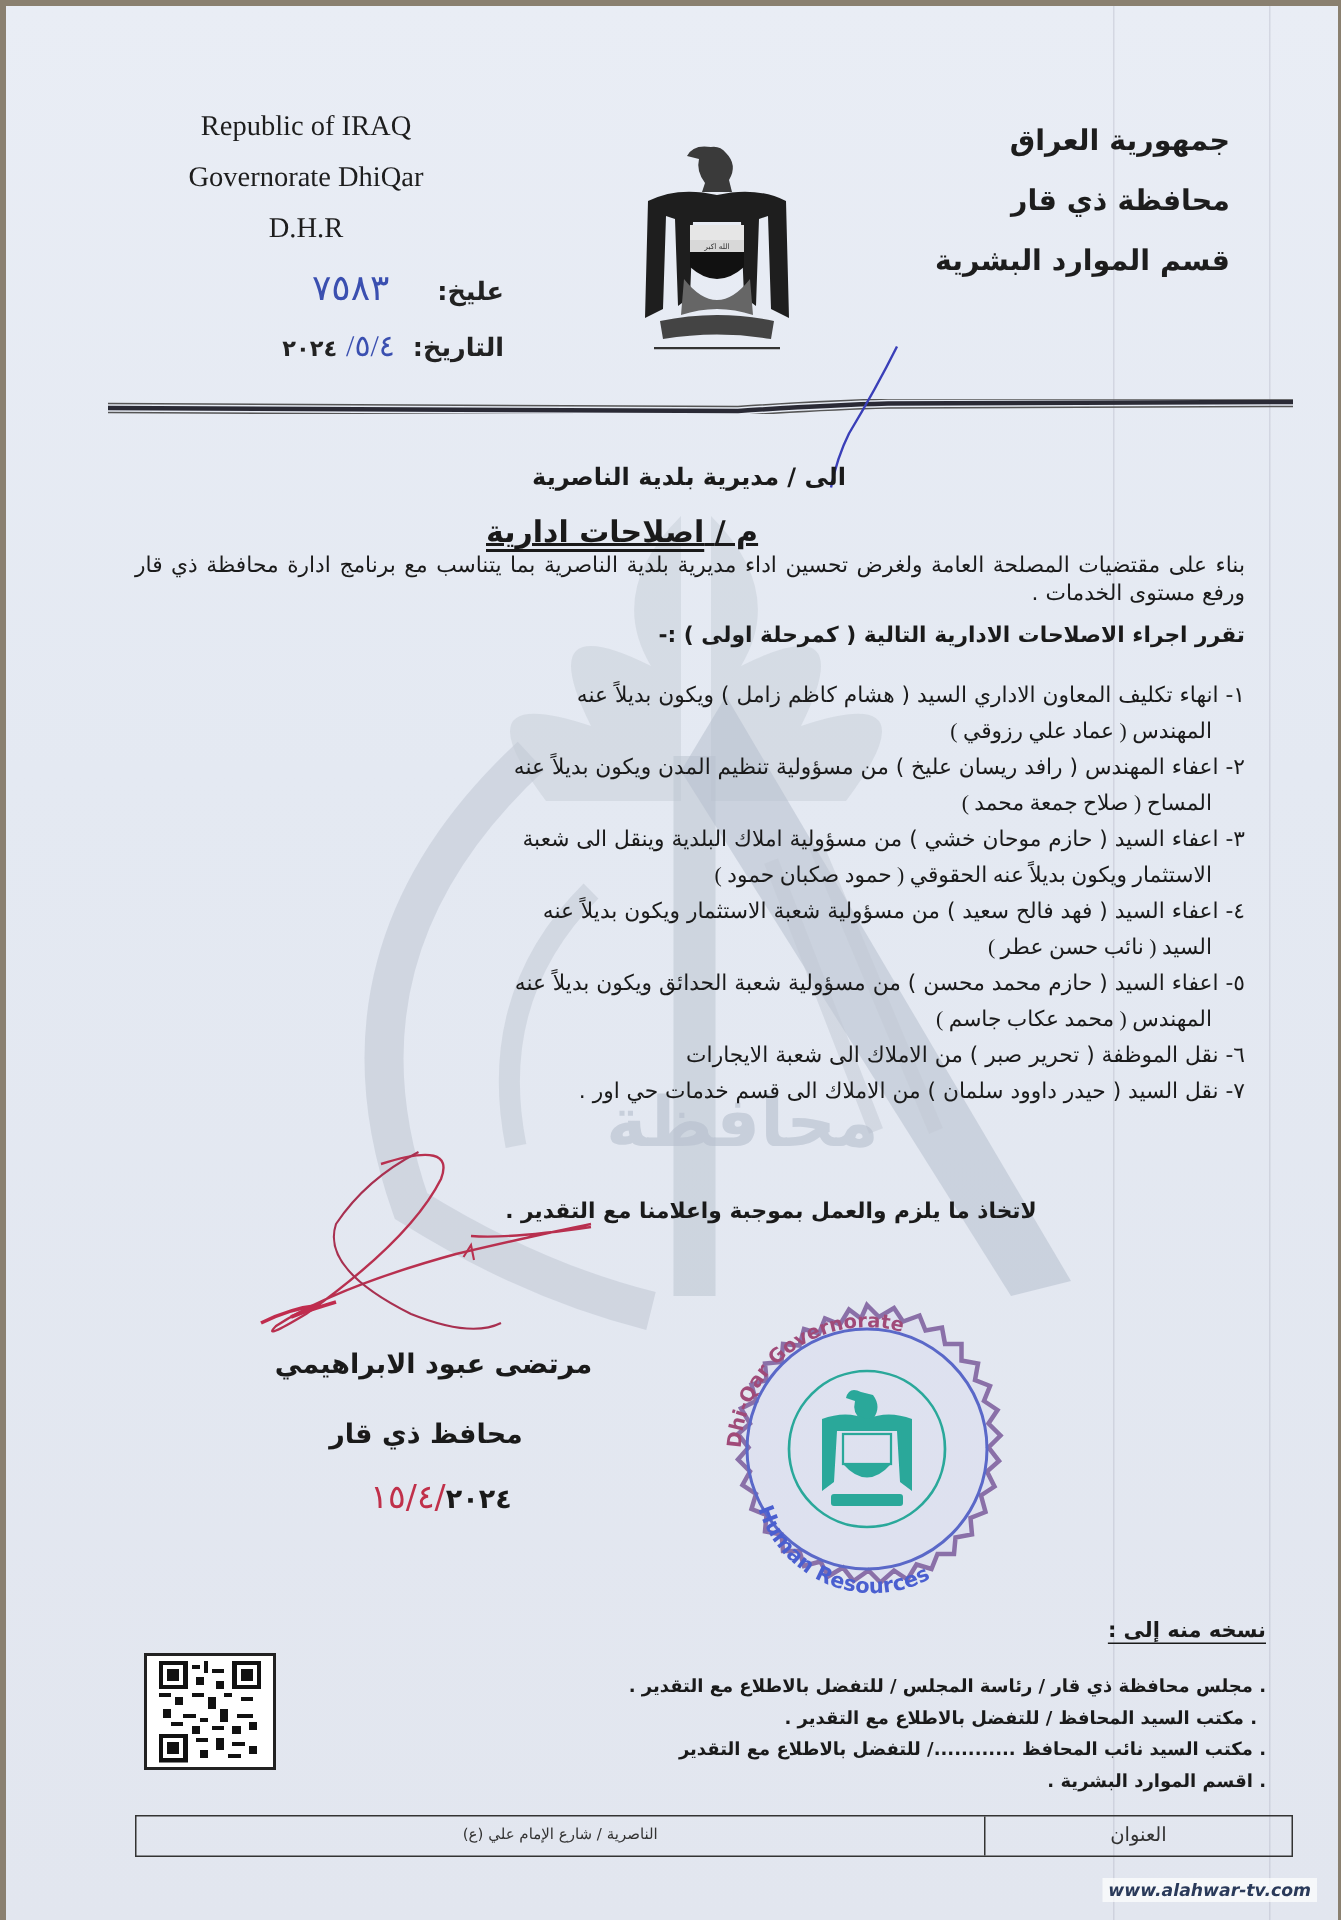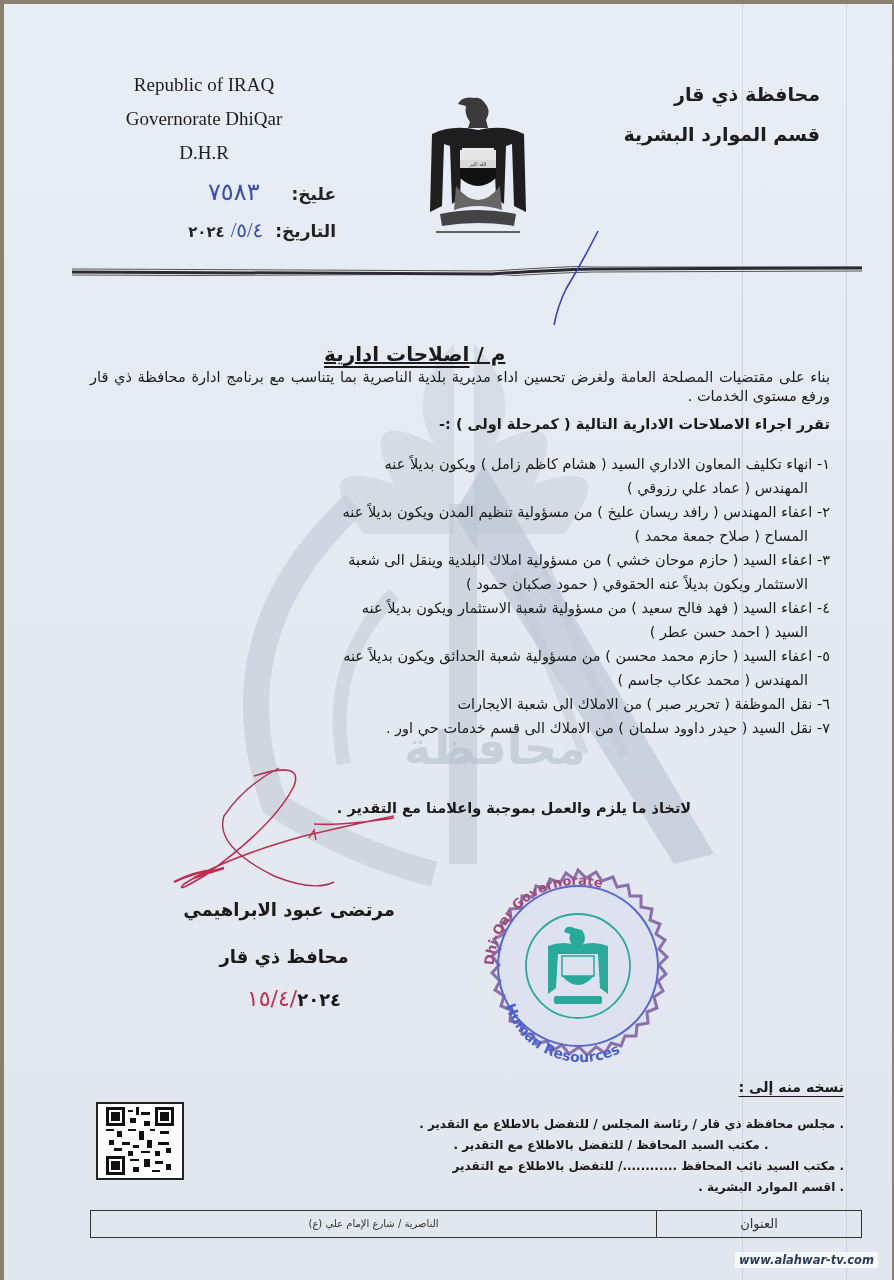--- a/index.html
+++ b/index.html
@@ -31,21 +31,21 @@
   .to-line { position: absolute; top: 304px; left: 300px; width: 260px; text-align: right; direction: rtl;
     font-weight: bold; font-size: 16px; color: #1a1a1a; }
   .subj-line { position: absolute; top: 338px; left: 320px; width: 230px; text-align: left; direction: rtl;
     font-weight: bold; font-size: 20px; color: #1a1a1a; text-decoration: underline; }
   .subj-line .u { text-decoration: underline; text-underline-offset: 5px; }
   .para { position: absolute; right: 62px; width: 740px; direction: rtl; text-align: justify; text-align-last: right;
     font-size: 14.5px; line-height: 19px; color: #1a1a1a; }
   .decision { position: absolute; right: 62px; top: 412px; direction: rtl; font-weight: bold; font-size: 14.5px; color: #1a1a1a; white-space: nowrap; }
   .items { position: absolute; right: 62px; top: 448px; width: 740px; direction: rtl; }
   .item { font-size: 14.5px; line-height: 24px; color: #1a1a1a; text-align: justify; text-align-last: right; }
-  .item .cont { display: block; padding-right: 22px; text-align: right; }
+  .item .cont { display: block; padding-right: 22px; text-align: right; font-family: Liberation Serif, serif; }
   .closing { position: absolute; top: 796px; left: 290px; width: 440px; text-align: center; direction: rtl;
     font-weight: bold; font-size: 14.5px; color: #1a1a1a; }
   .sig-name { position: absolute; top: 895px; left: 160px; width: 250px; text-align: center; direction: rtl;
     font-weight: bold; font-size: 18px; color: #1a1a1a; }
   .sig-title { position: absolute; top: 942px; left: 160px; width: 240px; text-align: center; direction: rtl;
     font-weight: bold; font-size: 18px; color: #1a1a1a; }
   .sig-date { position: absolute; top: 982px; left: 200px; width: 180px; direction: rtl; text-align: center; font-weight: bold; font-size: 18px; color: #1a1a1a; }
   .sig-date .red { color: #c0304a; font-weight: normal; font-size: 22px; letter-spacing: 3px; }
   .signature { position: absolute; left: 160px; top: 762px; width: 280px; height: 130px; }
   .stamp { position: absolute; left: 462px; top: 862px; width: 225px; height: 200px; }
@@ -104,34 +104,36 @@
     <path d="M38 56 L74 56 L74 66 L38 66 Z" fill="#e6e6e6"></path>
     <path d="M38 66 L74 66 L74 74 L38 74 Z" fill="#d8d8d8"></path>
     <text x="56" y="72" text-anchor="middle" font-size="5" fill="#333" font-family="DejaVu Sans, sans-serif">الله اكبر</text>
     <path d="M38 74 L74 74 L74 84 Q56 100 38 84 Z" fill="#111"></path>
     <path d="M34 92 Q56 120 78 92 L80 116 Q56 108 32 116 Z" fill="#666"></path>
     <path d="M18 120 Q56 112 94 120 L92 132 Q56 126 20 132 Z" fill="#444"></path>
     <line x1="14" y1="138" x2="98" y2="138" stroke="#333" stroke-width="1.5"></line>
   </svg>
 
   <div class="hdr-ar">
+    <div>جمهورية العراق</div>
     <div>محافظة ذي قار</div>
     <div>قسم الموارد البشرية</div>
   </div>
 
   <svg class="rule" viewBox="0 0 790 10" preserveAspectRatio="none">
     <path d="M0 6 Q250 7 420 8 Q480 4 520 3 L790 2" stroke="#2a2a35" stroke-width="3" fill="none"></path>
     <path d="M0 3 Q250 4 420 5 Q480 1 520 0 L790 0" stroke="#555" stroke-width="1" fill="none"></path>
     <path d="M0 9 Q250 10 420 11 Q480 7 520 6 L790 5" stroke="#555" stroke-width="1" fill="none"></path>
   </svg>
 
   <svg class="annot-stroke" viewBox="0 0 60 100">
     <path d="M54 2 Q40 30 22 60 Q14 76 10 96" stroke="#3a3fb8" stroke-width="1.6" fill="none"></path>
   </svg>
 
+  <div class="to-line">الى / مديرية بلدية الناصرية</div>
   <div class="subj-line">
     <span>م /</span>
     <span class="u">اصلاحات ادارية</span>
   </div>
 
   <div class="para" style="top:364px;">بناء على مقتضيات المصلحة العامة ولغرض تحسين اداء مديرية بلدية الناصرية بما يتناسب مع برنامج ادارة محافظة ذي قار ورفع مستوى الخدمات .</div>
 
   <div class="decision">تقرر اجراء الاصلاحات الادارية التالية ( كمرحلة اولى ) :-</div>
 
   <div class="items">
@@ -142,21 +144,21 @@
     <div class="item">
       <span>٢-</span> <span>اعفاء المهندس ( رافد ريسان عليخ ) من مسؤولية تنظيم المدن ويكون بديلاً عنه</span>
       <span class="cont">المساح ( صلاح جمعة محمد )</span>
     </div>
     <div class="item">
       <span>٣-</span> <span>اعفاء السيد ( حازم موحان خشي ) من مسؤولية املاك البلدية وينقل الى شعبة</span>
       <span class="cont">الاستثمار ويكون بديلاً عنه الحقوقي ( حمود صكبان حمود )</span>
     </div>
     <div class="item">
       <span>٤-</span> <span>اعفاء السيد ( فهد فالح سعيد ) من مسؤولية شعبة الاستثمار ويكون بديلاً عنه</span>
-      <span class="cont">السيد ( احمد حسن عطر )</span>
+      <span class="cont">السيد ( نائب حسن عطر )</span>
     </div>
     <div class="item">
       <span>٥-</span> <span>اعفاء السيد ( حازم محمد محسن ) من مسؤولية شعبة الحدائق ويكون بديلاً عنه</span>
       <span class="cont">المهندس ( محمد عكاب جاسم )</span>
     </div>
     <div class="item" style="text-align:right;">
       <span>٦-</span> <span>نقل الموظفة ( تحرير صبر ) من الاملاك الى شعبة الايجارات</span>
     </div>
     <div class="item" style="text-align:right;">
       <span>٧-</span> <span>نقل السيد ( حيدر داوود سلمان ) من الاملاك الى قسم خدمات حي اور .</span>
@@ -242,21 +244,21 @@
           <rect x="22" y="21" width="2" height="2"></rect>
           <rect x="10" y="22" width="2" height="2"></rect>
           <rect x="17" y="23" width="3" height="1"></rect>
       </g>
     </svg>
   </div>
 
   <div class="cc">
     <div class="cc-title">نسخه منه إلى :</div>
     <div class="cc-item">. مجلس محافظة ذي قار / رئاسة المجلس / للتفضل بالاطلاع مع التقدير .</div>
-    <div class="cc-item" style="padding-right:6px;text-align:center;">. مكتب السيد المحافظ / للتفضل بالاطلاع مع التقدير .</div>
+    <div class="cc-item" style="padding-right:6px;">. مكتب السيد المحافظ / للتفضل بالاطلاع مع التقدير .</div>
     <div class="cc-item">. مكتب السيد نائب المحافظ ............/ للتفضل بالاطلاع مع التقدير</div>
     <div class="cc-item">. اقسم الموارد البشرية .</div>
   </div>
 
   <div class="footer-box">
     <div class="footer-label">العنوان</div>
     <div class="footer-value">الناصرية / شارع الإمام علي (ع)</div>
   </div>
 
   <div class="watermark-site">www.alahwar-tv.com</div>

